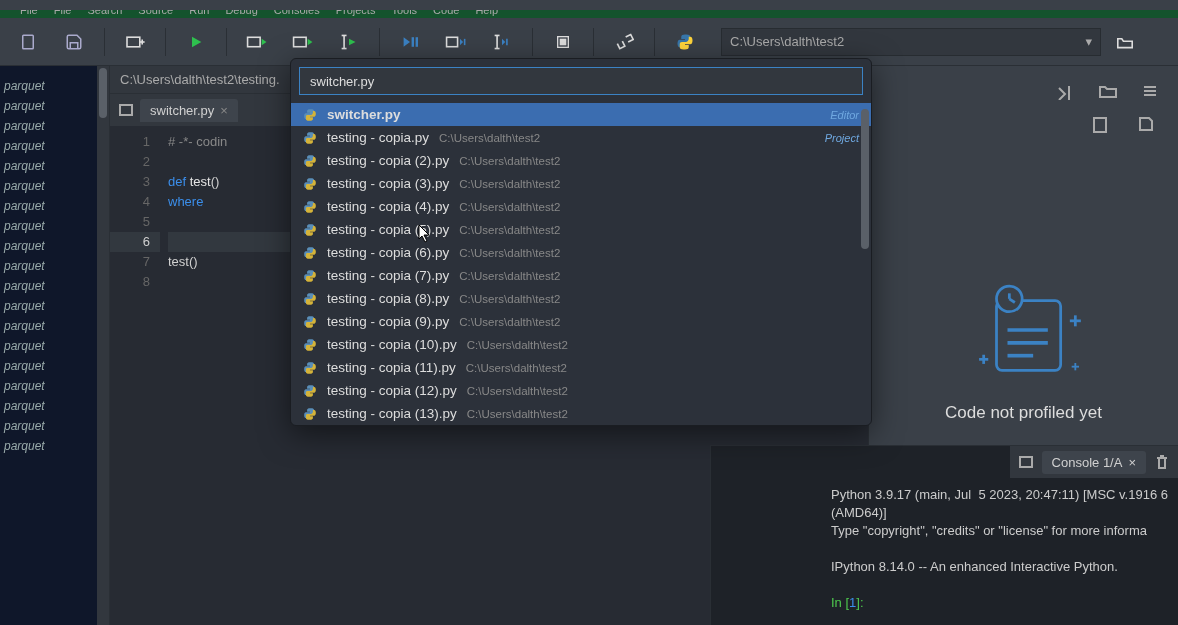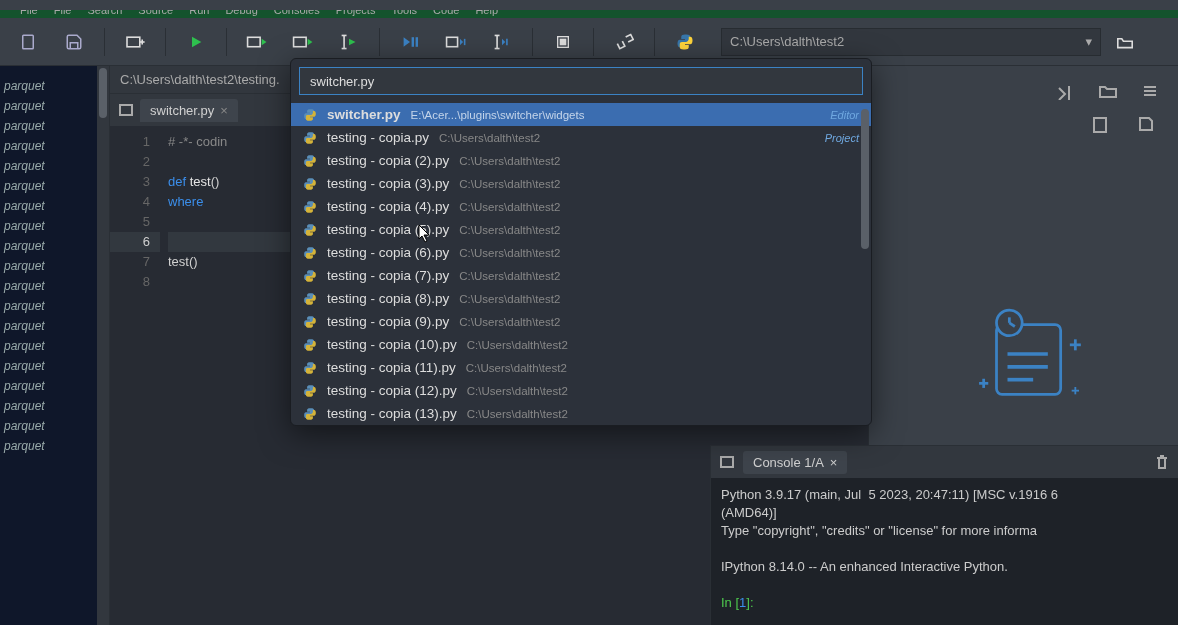--- a/index.html
+++ b/index.html
@@ -28,21 +28,21 @@
 .code .c-comment{color:#888;} .code .c-kw{color:#3b8eea;text-align:center;} .code .c-fn{color:#e5e5e5;} .code .c-id{color:#d0d0d0;}
 .code .cur-line{ background:#32383f; display:block; }
 .right-pane { width:310px; background:#3a4048; border-left:1px solid #2a2f35; display:flex; flex-direction:column; }
 .right-top-icons{ height:50px; display:flex; align-items:center; justify-content:flex-end; gap:24px; padding:0 20px; }
 .profiler-panel { flex:1; display:flex; flex-direction:column; align-items:center; justify-content:center; padding:20px; text-align:center; color:#aaa; position:relative; }
 .prof-title { font-size:17px; color:#ddd; margin:18px 0 10px; }
 .prof-desc { font-size:12px; color:#888; line-height:1.5; }
 .right-tabs { height:32px; background:#32373e; display:flex; align-items:center; padding:0 4px; gap:2px; }
 .right-tab { padding:5px 10px; color:#bbb; cursor:pointer; border-radius:3px; font-size:12px; }
 .right-tab.active { background:#3b82c4; color:#fff; }
-.console-pane { position:absolute; bottom:0; right:0; width:468px; height:180px; background:#1e2228; border-top:1px solid #2a2f35; border-left:1px solid #2a2f35; display:flex; flex-direction:column; }
+.console-pane { position:absolute; bottom:0; right:0; width:468px; height:180px; background:#1e2228; border-top:1px solid #2a2f35; border-left:1px solid #2a2f35; display:flex; flex-direction:column;align-items:flex-end; }
 .console-tabs { height:32px; background:#32373e; display:flex; align-items:center; padding:0 8px; gap:8px; }
 .console-tab { background:#3e444c; padding:4px 10px; border-radius:3px; display:flex; gap:6px; align-items:center; font-size:12px; }
 .console-body { flex:1; padding:8px 10px; font-family:Consolas,monospace; font-size:12.5px; line-height:18px; color:#ccc; overflow:hidden; white-space:pre-wrap; }
 .console-body .prompt-num{color:#4ec94e;} .console-body .prompt-br{color:#3b8eea;}
 .trash{ margin-left:auto; color:#aaa; cursor:pointer;}
 
 .switcher { position:absolute; left:290px; top:58px; width:582px; background:#2c313a; border:1px solid #1a1d22; border-radius:6px; box-shadow:0 8px 30px rgba(0,0,0,0.5); z-index:50; overflow:hidden; }
 .switch-input { margin:8px; height:28px; background:#32373e; border:1px solid #3b82c4; color:#ddd; padding:0 10px; display:flex; align-items:center; }
 .switch-list { max-height:360px; overflow-y:auto; position:relative; }
 .switch-row { display:flex; align-items:center; padding:4px 12px; gap:10px; cursor:pointer; }
@@ -301,20 +301,21 @@
           </g>
         <g stroke="#3b82c4" stroke-width="3">
             <line x1="21" y1="92" x2="31" y2="92"></line>
             <line x1="26" y1="87" x2="26" y2="97"></line>
           </g>
         <g stroke="#3b82c4" stroke-width="2">
             <line x1="122" y1="100" x2="130" y2="100"></line>
             <line x1="126" y1="96" x2="126" y2="104"></line>
           </g>
       </svg>
+      <div class="prof-title">Code not profiled yet</div>
     </div>
     <div class="right-tabs" id="right-tabs">
         <div class="right-tab">ble Explorer</div>
         <div class="right-tab">Debugger</div>
         <div class="right-tab">Plots</div>
         <div class="right-tab">Files</div>
         <div class="right-tab active">Profiler</div>
       </div>
   </div>
 </div>
@@ -352,21 +353,20 @@
   <div class="switch-list" id="switch-list">
     <div class="switch-scroll">
         <div class="switch-thumb"></div>
       </div>
   <div class="switch-row selected">
         <svg class="py-icon" viewBox="0 0 24 24">
           <path d="M12 2c-3 0-5 1-5 3v3h5v1H5c-2 0-3 2-3 5s1 5 3 5h2v-3c0-2 2-4 4-4h5c2 0 3-1 3-3V5c0-2-2-3-5-3h-2z" fill="#5a8eb8"></path>
           <path d="M12 22c3 0 5-1 5-3v-3h-5v-1h7c2 0 3-2 3-5s-1-5-3-5h-2v3c0 2-2 4-4 4H8c-2 0-3 1-3 3v4c0 2 2 3 5 3h2z" fill="#d4b33a"></path>
         </svg>
         <span class="fname">switcher.py</span>
-        <span class="fpath">E:\Acer...\plugins\switcher\widgets</span>
         <span class="tag">Editor</span>
       </div>
       <div class="switch-row">
         <svg class="py-icon" viewBox="0 0 24 24">
           <path d="M12 2c-3 0-5 1-5 3v3h5v1H5c-2 0-3 2-3 5s1 5 3 5h2v-3c0-2 2-4 4-4h5c2 0 3-1 3-3V5c0-2-2-3-5-3h-2z" fill="#5a8eb8"></path>
           <path d="M12 22c3 0 5-1 5-3v-3h-5v-1h7c2 0 3-2 3-5s-1-5-3-5h-2v3c0 2-2 4-4 4H8c-2 0-3 1-3 3v4c0 2 2 3 5 3h2z" fill="#d4b33a"></path>
         </svg>
         <span class="fname">testing - copia.py</span>
         <span class="fpath">C:\Users\dalth\test2</span>
         <span class="tag">Project</span>

